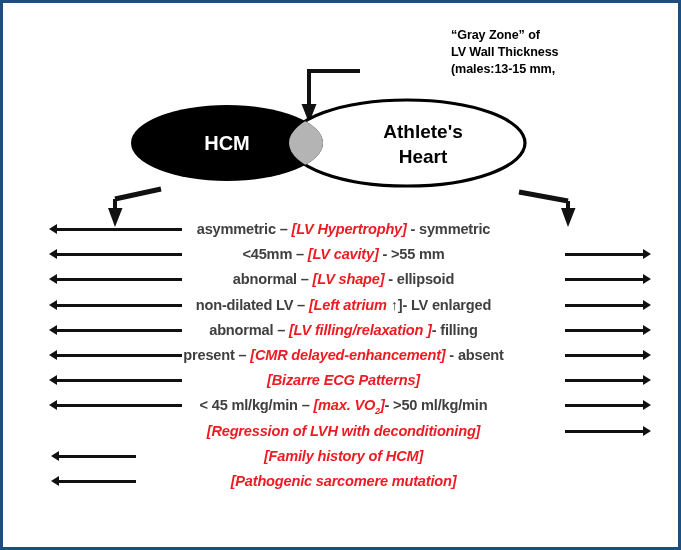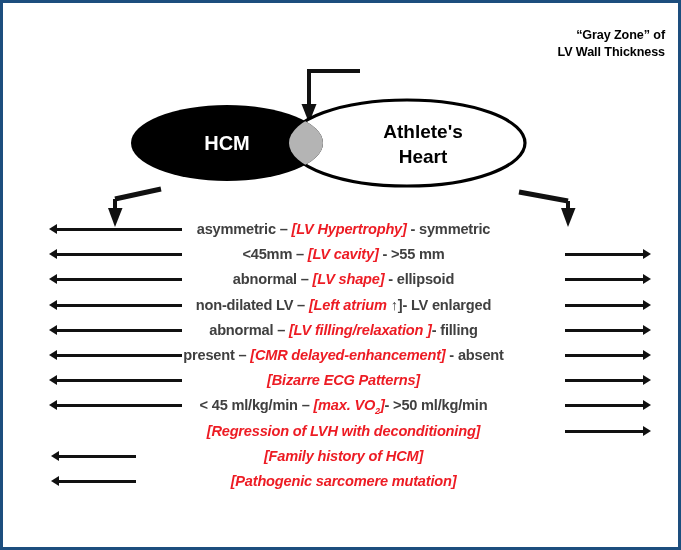--- a/index.html
+++ b/index.html
@@ -4,21 +4,21 @@
 <style>
   html,body{margin:0;padding:0;background:#ffffff;}
   body{width:681px;height:550px;overflow:hidden;
        font-family:"Liberation Sans","DejaVu Sans",sans-serif;}
 
   #frame{position:relative;width:681px;height:550px;box-sizing:border-box;
          background:#ffffff;border:3px solid #1d4e7e;}
 
   
   #grayzone{position:absolute;left:448px;top:24px;width:214px;
-            text-align:right;font-size:12.6px;font-weight:bold;
+            text-align:left;font-size:12.6px;font-weight:bold;
             line-height:17px;color:#000;letter-spacing:-0.1px;}
 
   
   #venn{position:absolute;left:0;top:88px;width:681px;height:110px;}
 
   
   #pointers{position:absolute;left:0;top:0;width:681px;height:250px;}
 
   
   #rows{position:absolute;left:0;top:214px;width:681px;}
@@ -40,20 +40,21 @@
       border-bottom:5.5px solid transparent;border-left:8px solid #111;}
 </style>
 </head>
 <body>
 
 <div id="frame">
 
   <div id="grayzone">
     <div>“Gray Zone” of</div>
     <div>LV Wall Thickness</div>
+    <div>(males:13-15 mm,</div>
   </div>
 
   <svg id="pointers" viewBox="0 0 681 250">
 
     <g>
       <path d="M 357 68 L 306 68 L 306 103" stroke="#111" stroke-width="4" fill="none"></path>
       <path d="M 306 120 L 298.5 101 L 313.5 101 Z" fill="#111"></path>
     </g>
 
     <g>

